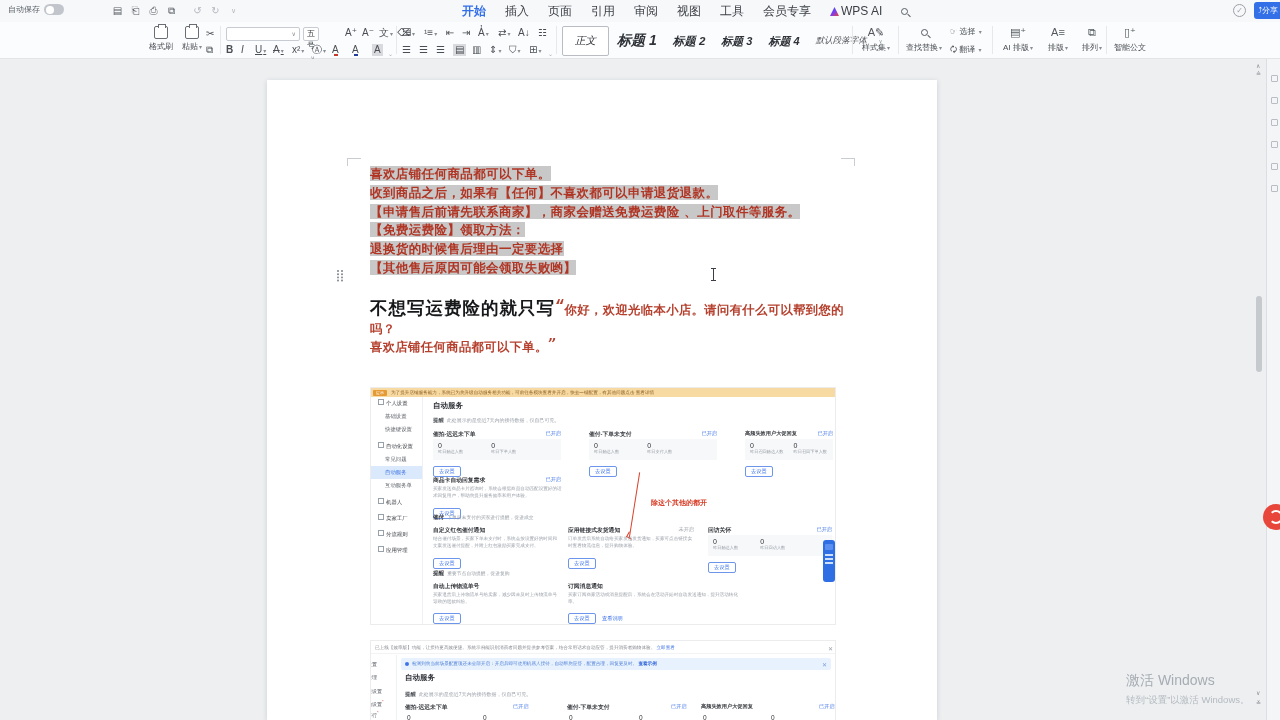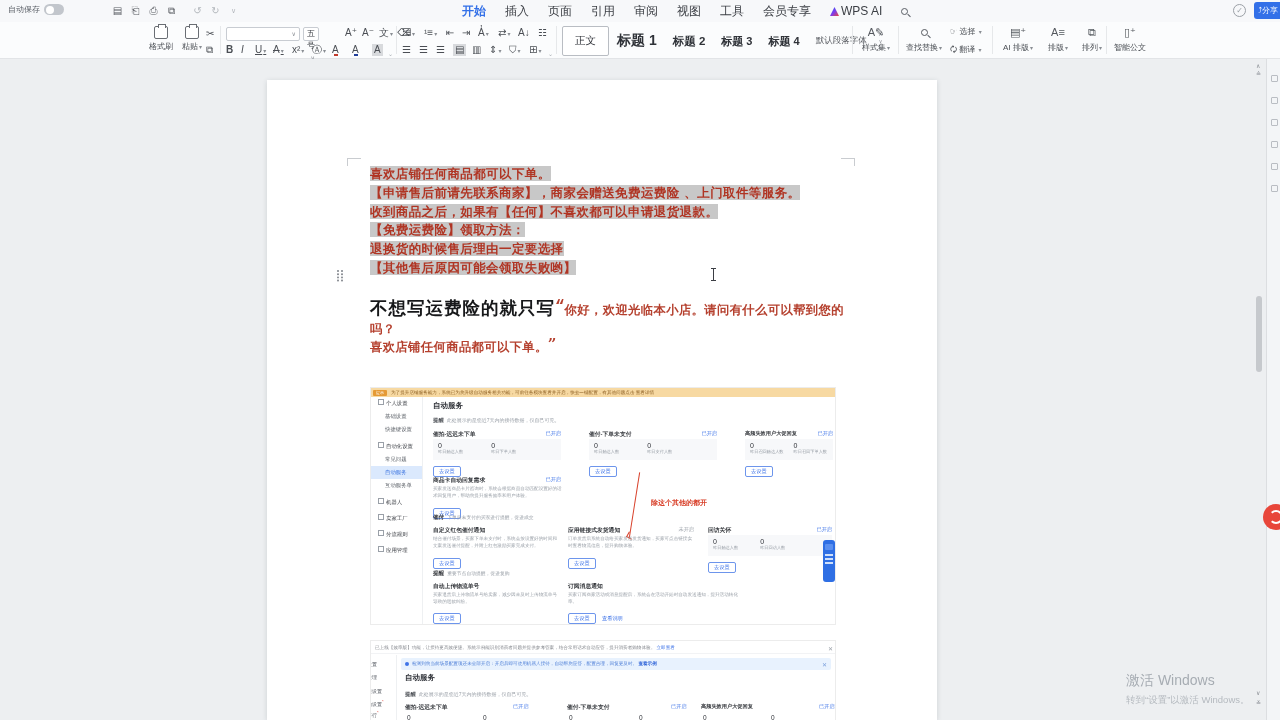--- a/index.html
+++ b/index.html
@@ -32,21 +32,21 @@
   .big-btn { position:absolute; text-align:center; }
   .big-btn .ic { width:14px; height:13px; margin:0 auto 2px; border:1px solid #6a6e74; border-radius:2px; position:relative; background:#fff; }
   .ic.clip::before { content:""; position:absolute; left:3px; top:-3px; width:6px; height:3px; border:1px solid #6a6e74; border-bottom:none; background:#fff; }
   .gly { position:absolute; font-size:10px; color:#4a4e54; line-height:12px; }
   .gly b { font-weight:bold; }
   .combo { position:absolute; height:14px; border:1px solid #c8ccd2; background:#fff; border-radius:2px; font-size:8px; color:#3b3e44; line-height:12px; padding:0 3px; }
   .combo .car { float:right; font-size:6px; color:#8a8e94; }
   .red-bar::after { content:""; position:absolute; left:1px; right:1px; bottom:0; height:2.5px; background:#c0392b; }
   .blue-bar::after { content:""; position:absolute; left:1px; right:1px; bottom:0; height:2.5px; background:#1f3d99; }
   .shade-a { background:#d8dadd; padding:0 2px; }
-  .galy { position:absolute; top:4px; display:flex; align-items:center; }
+  .galy { position:absolute; top:4px; display:flex; align-items:center;font-style:italic; }
   .gitem { text-align:center; color:#2f3238; white-space:nowrap; padding:4px 8px; }
   .gitem.sel { border:1px solid #b9bdc3; border-radius:2px; background:#fff; padding:7px 12px; font-size:10.5px; }
   .gscroll { display:flex; flex-direction:column; gap:1px; font-size:5px; color:#8a8e94; margin-left:4px; }
   .lbl-btn { position:absolute; text-align:center; font-size:8px; color:#4a4e54; }
   .lbl-btn .top { height:15px; font-size:11px; color:#54585e; margin-bottom:1px; }
   .launch { position:absolute; font-size:6px; color:#a8acb2; }
 
   
   #workspace { position:absolute; left:0; top:59px; width:1280px; height:548px; background:#edeff1; }
   #page { position:absolute; left:267px; top:21px; width:670px; height:640px; background:#fff; box-shadow:0 1px 5px rgba(40,50,65,.16); }
@@ -279,22 +279,22 @@
   </div>
 </div>
 
 <div id="workspace">
   <div id="page">
     <div class="mark l" style="left:80px;top:78px"></div>
     <div class="mark r" style="left:574px;top:78px"></div>
 
     <div id="sel-block">
       <div class="sel-line"><span>喜欢店铺任何商品都可以下单。</span></div>
+      <div class="sel-line"><span>收到商品之后，如果有【任何】不喜欢都可以申请退货退款。</span></div>
       <div class="sel-line"><span>【申请售后前请先联系商家】，商家会赠送免费运费险 、上门取件等服务。</span></div>
-      <div class="sel-line"><span>收到商品之后，如果有【任何】不喜欢都可以申请退货退款。</span></div>
       <div class="sel-line"><span>【免费运费险】领取方法：</span></div>
       <div class="sel-line"><span>退换货的时候售后理由一定要选择</span></div>
       <div class="sel-line"><span>【其他售后原因可能会领取失败哟】</span></div>
     </div>
 
     <div id="para-handle">
         <i></i>
       </div>
     <div id="ibeam">
         <i></i>

